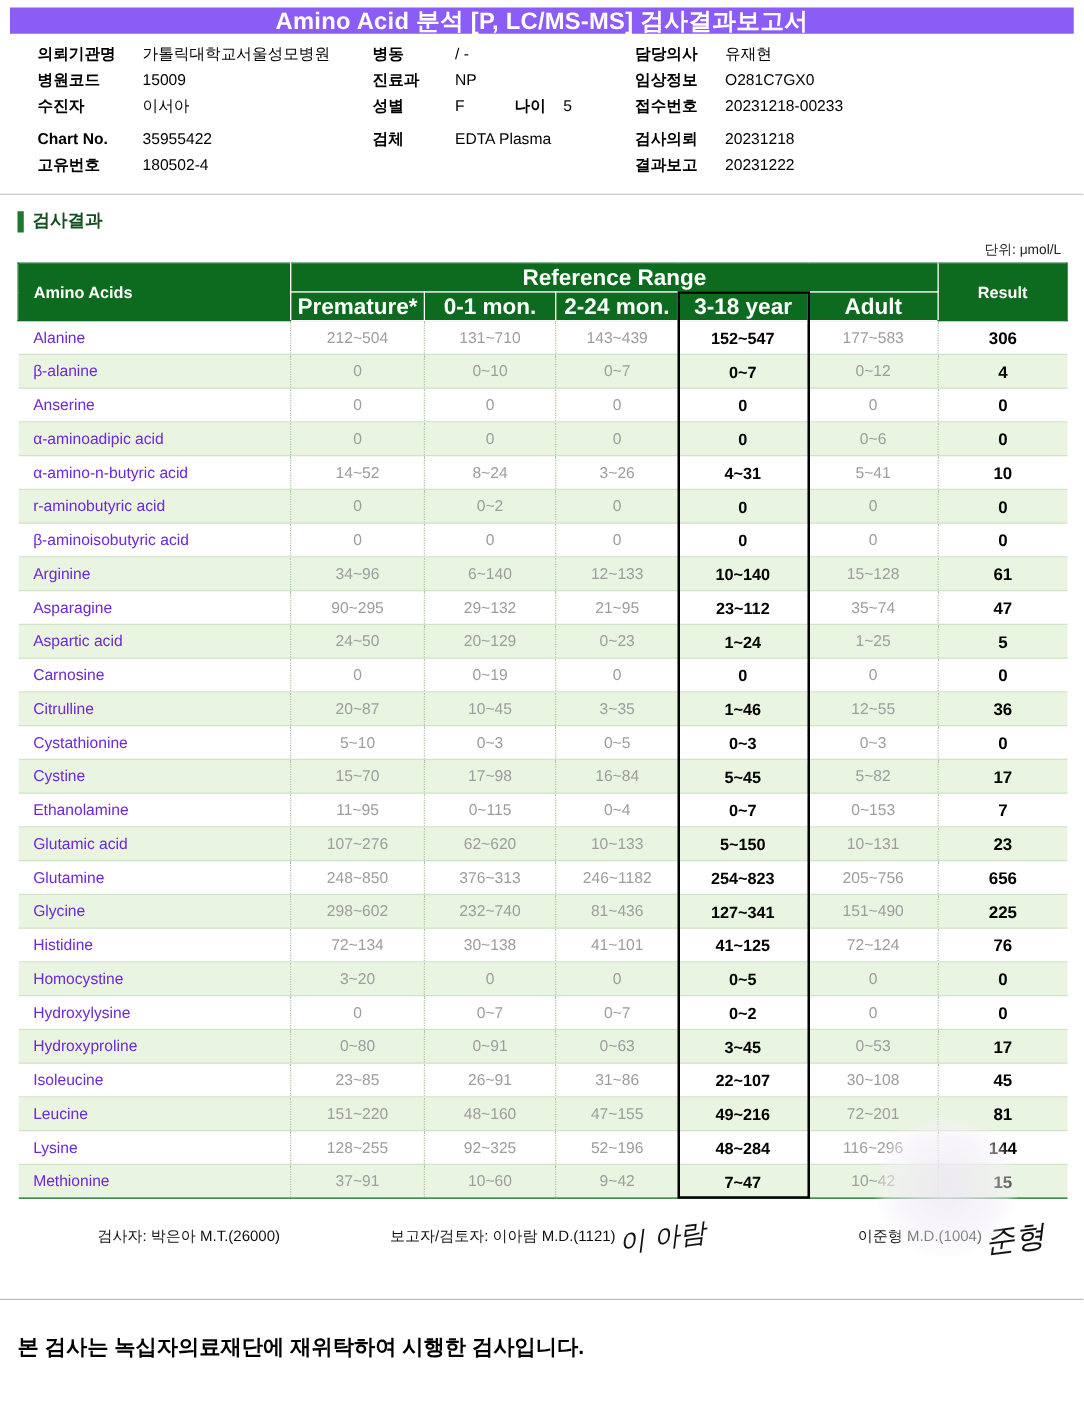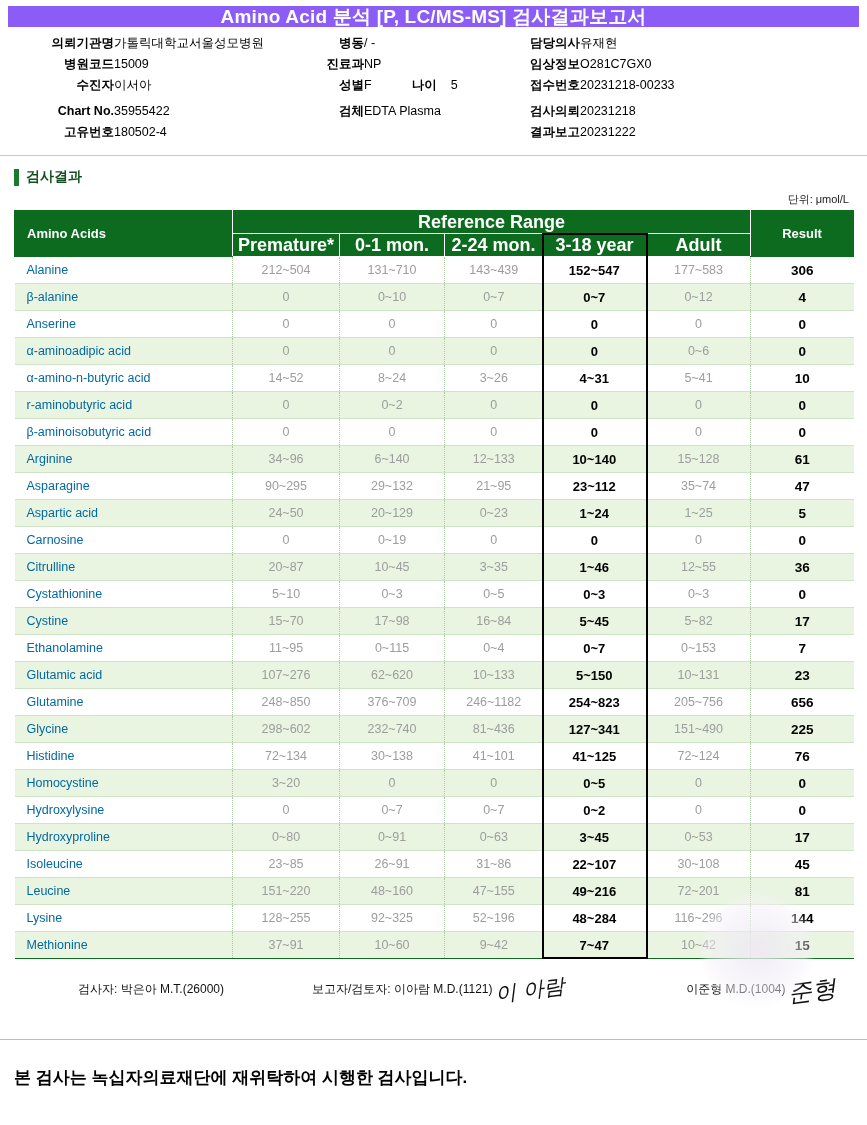--- a/index.html
+++ b/index.html
@@ -34,21 +34,20 @@
     font-size: 19px;
     font-weight: bold;
     letter-spacing: 0.2px;
   }
 
   
   .info-block {
     display: flex;
     padding: 10px 0 8px 0;
     margin: 0 8px;
-    text-align: right;
   }
   .info-col { display: flex; flex-direction: column; }
   .info-col.c1 { width: 290px; padding-left: 22px; }
   .info-col.c2 { width: 210px; }
   .info-col.c3 { width: 300px; }
   .info-row {
     display: flex;
     align-items: baseline;
     line-height: 1.0;
     height: 21px;
@@ -148,21 +147,21 @@
     text-align: center;
     color: #9d9d9d;
     border-bottom: 1px solid #cfe3c6;
     border-left: 1px dotted #a9c9a0;
     background: #ffffff;
   }
   tbody tr.alt td { background: #e9f4e1; }
   tbody td.name {
     text-align: left;
     padding-left: 12px;
-    color: #0369a1;
+    color: #6d28d9;
     font-size: 12.5px;
     border-left: none;
   }
   tbody td.result {
     color: #000000;
     font-weight: bold;
     font-size: 13.5px;
   }
   tbody td.hl {
     color: #000000;
@@ -486,21 +485,21 @@
             <td>107~276</td>
             <td>62~620</td>
             <td>10~133</td>
             <td class="hl">5~150</td>
             <td>10~131</td>
             <td class="result">23</td>
           </tr>
           <tr>
             <td class="name">Glutamine</td>
             <td>248~850</td>
-            <td>376~709</td>
+            <td>376~313</td>
             <td>246~1182</td>
             <td class="hl">254~823</td>
             <td>205~756</td>
             <td class="result">656</td>
           </tr>
           <tr class="alt">
             <td class="name">Glycine</td>
             <td>298~602</td>
             <td>232~740</td>
             <td>81~436</td>

